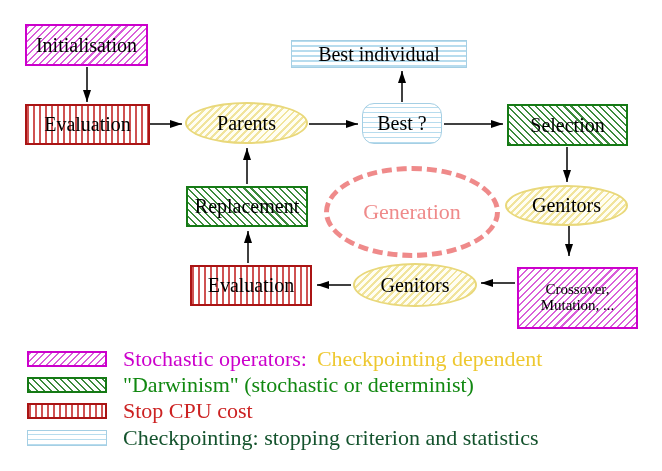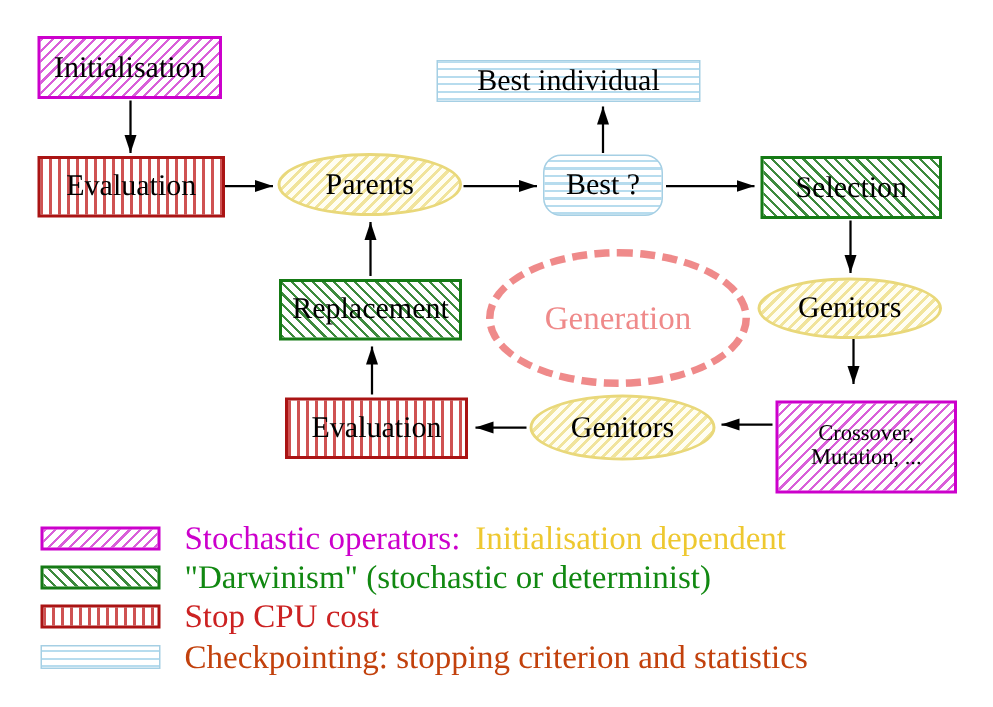--- a/index.html
+++ b/index.html
@@ -43,21 +43,21 @@
   }
   .generation-text{color:#ef8a8a;font-size:22px;}
   
   .legend-row{position:absolute;display:flex;align-items:center;}
   .swatch{width:80px;height:16px;box-sizing:border-box;margin-right:16px;flex:0 0 auto;}
   .legend-text{font-size:22px;white-space:nowrap;}
   .t-magenta{color:#cc00cc;}
   .t-gold{color:#eec830;}
   .t-green{color:#118811;}
   .t-red{color:#cc2222;}
-  .t-cyan{color:#c2410c;}
+  .t-cyan{color:#14532d;}
 </style>
 </head>
 <body>
 
 <div class="stage">
 
   <svg class="arrows" viewBox="0 0 662 471" xmlns="http://www.w3.org/2000/svg">
     <defs>
       <marker id="ah" markerWidth="14" markerHeight="10" refX="12" refY="5" orient="auto" markerUnits="userSpaceOnUse">
         <path d="M0,1 L12,5 L0,9 z" fill="#000"></path>
@@ -132,21 +132,21 @@
     <span class="node-label" style="font-size:20px;">Replacement</span>
   </div>
 
   <div class="generation-ellipse" style="left:324px;top:166px;width:166px;height:82px;">
     <span class="generation-text">Generation</span>
   </div>
 
   <div class="legend-row" style="left:27px;top:346px;">
     <div class="swatch hatch-magenta"></div>
     <span class="legend-text t-magenta">Stochastic operators:</span>
-    <span class="legend-text t-gold" style="margin-left:10px;">Initialisation dependent</span>
+    <span class="legend-text t-gold" style="margin-left:10px;">Checkpointing dependent</span>
   </div>
 
   <div class="legend-row" style="left:27px;top:372px;">
     <div class="swatch hatch-green"></div>
     <span class="legend-text t-green">"Darwinism" (stochastic or determinist)</span>
   </div>
 
   <div class="legend-row" style="left:27px;top:398px;">
     <div class="swatch stripes-red"></div>
     <span class="legend-text t-red">Stop CPU cost</span>

